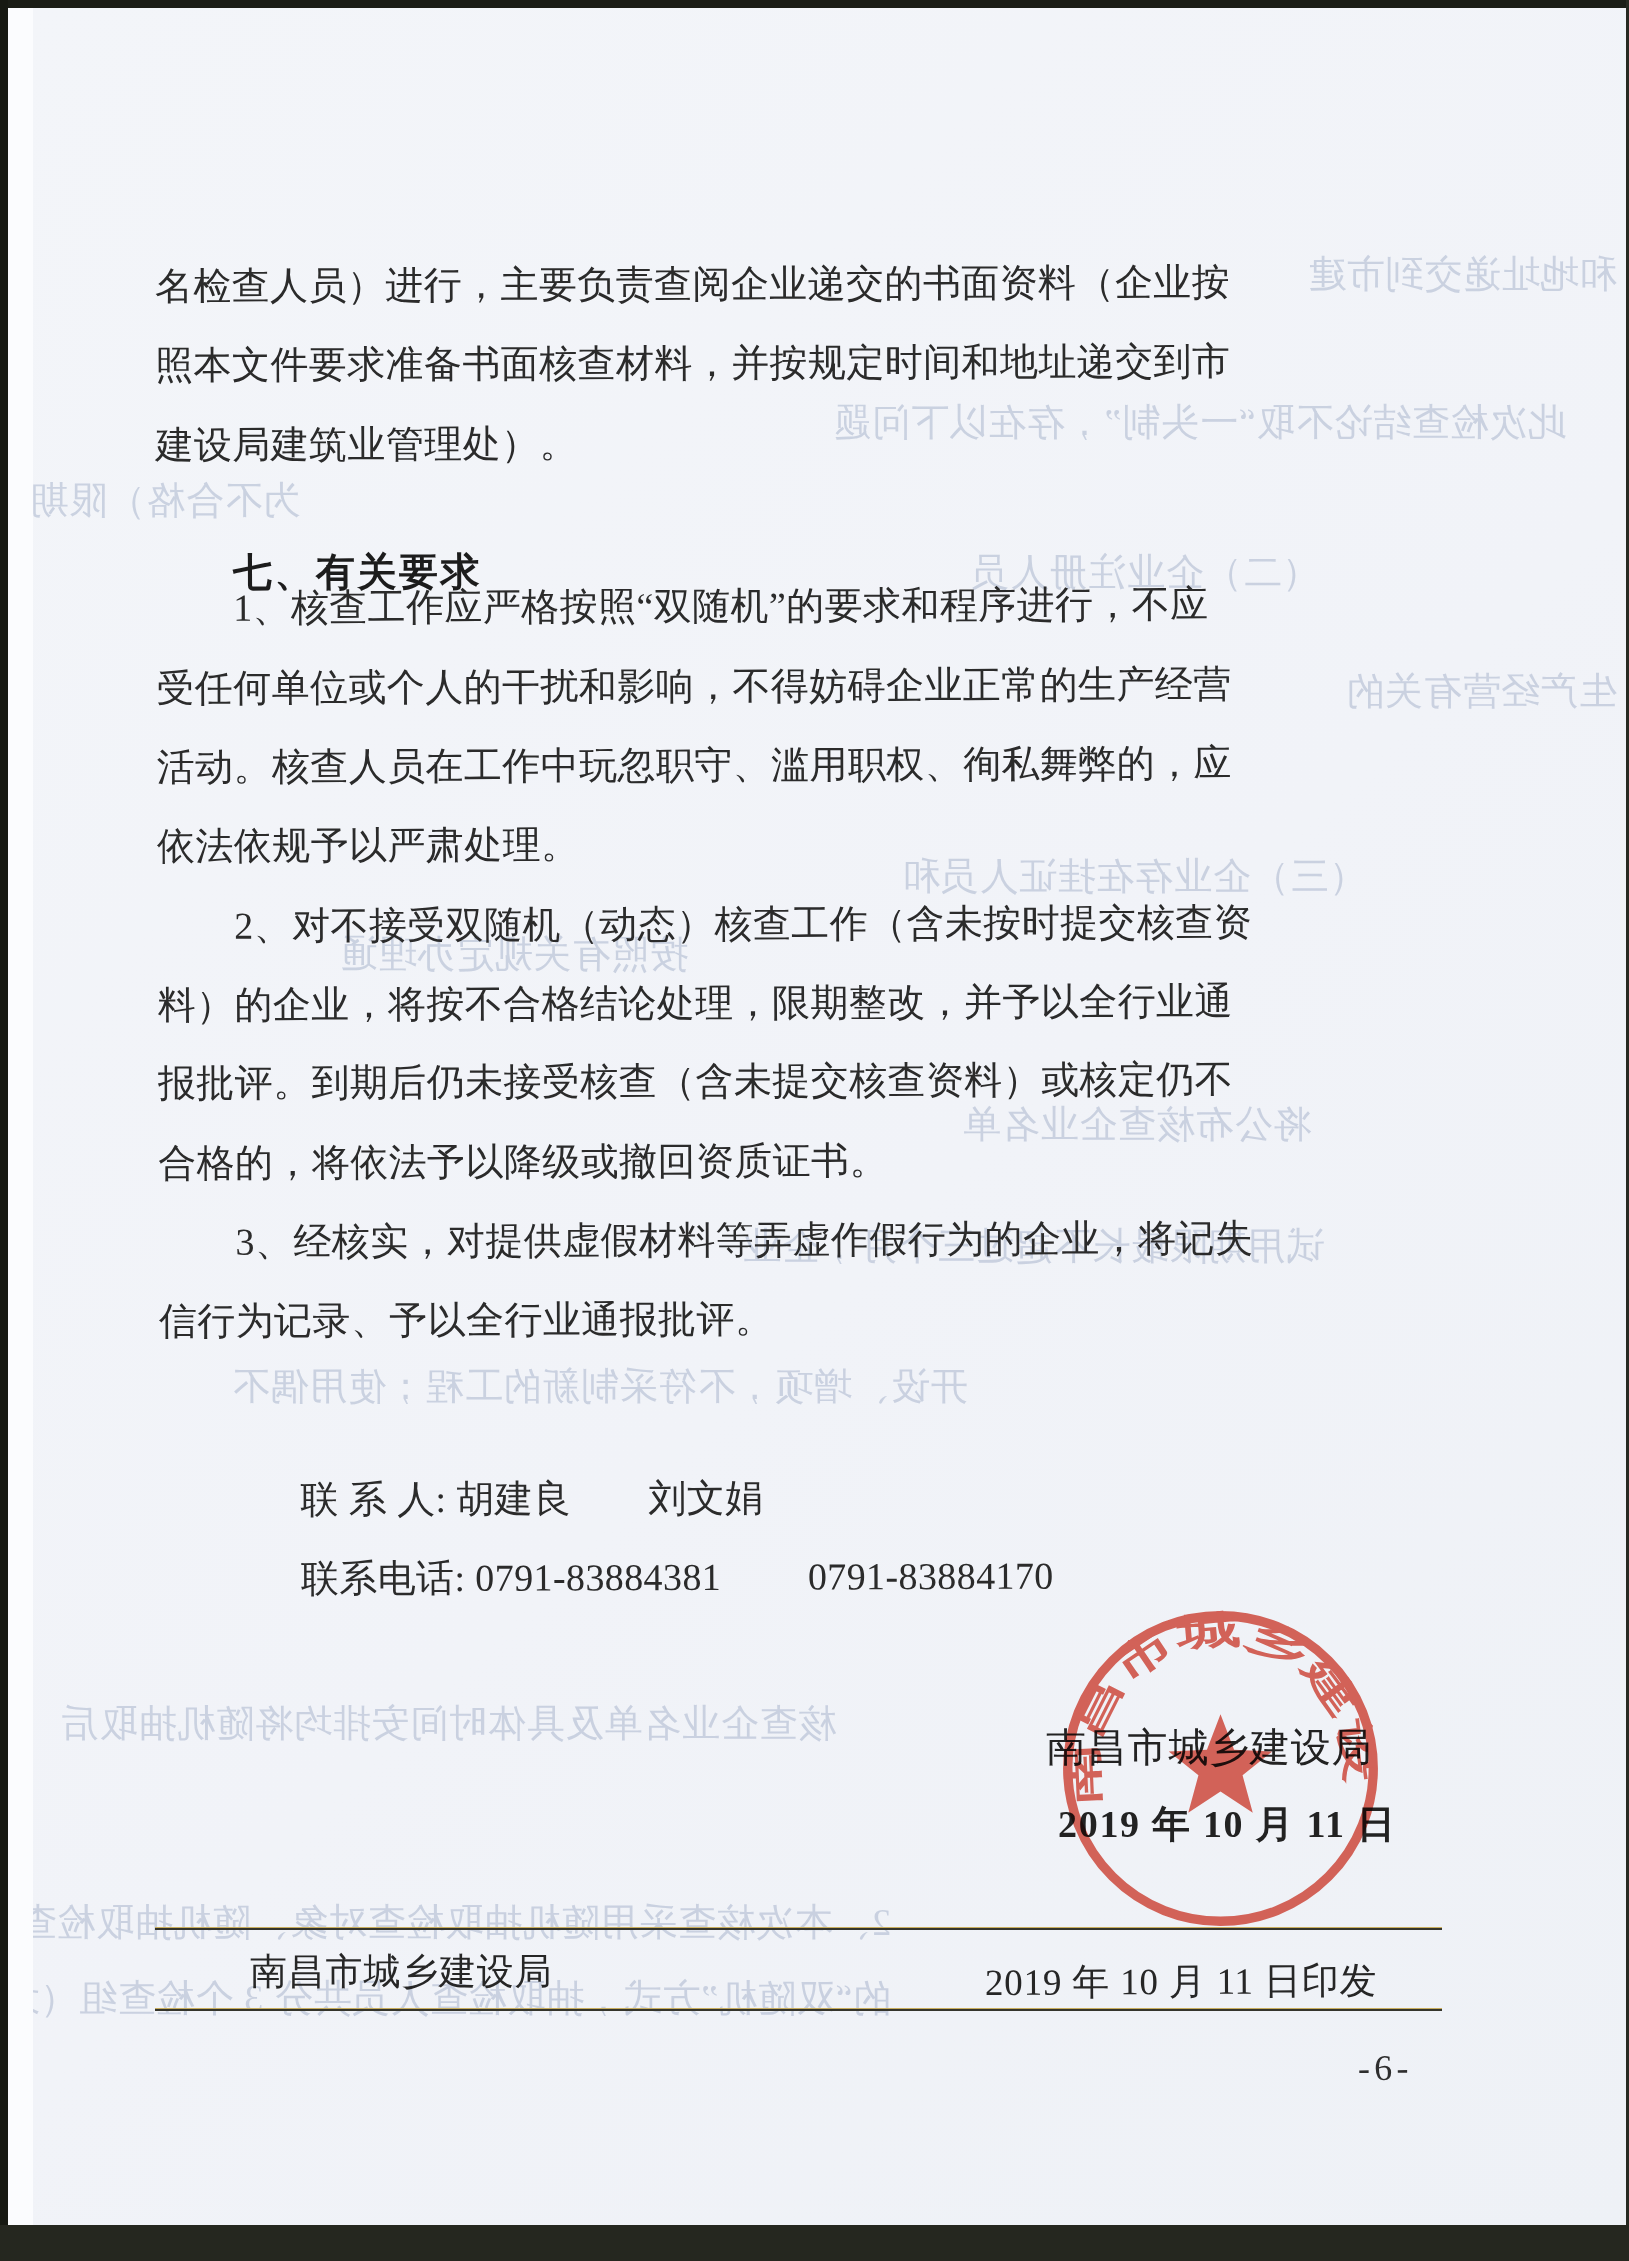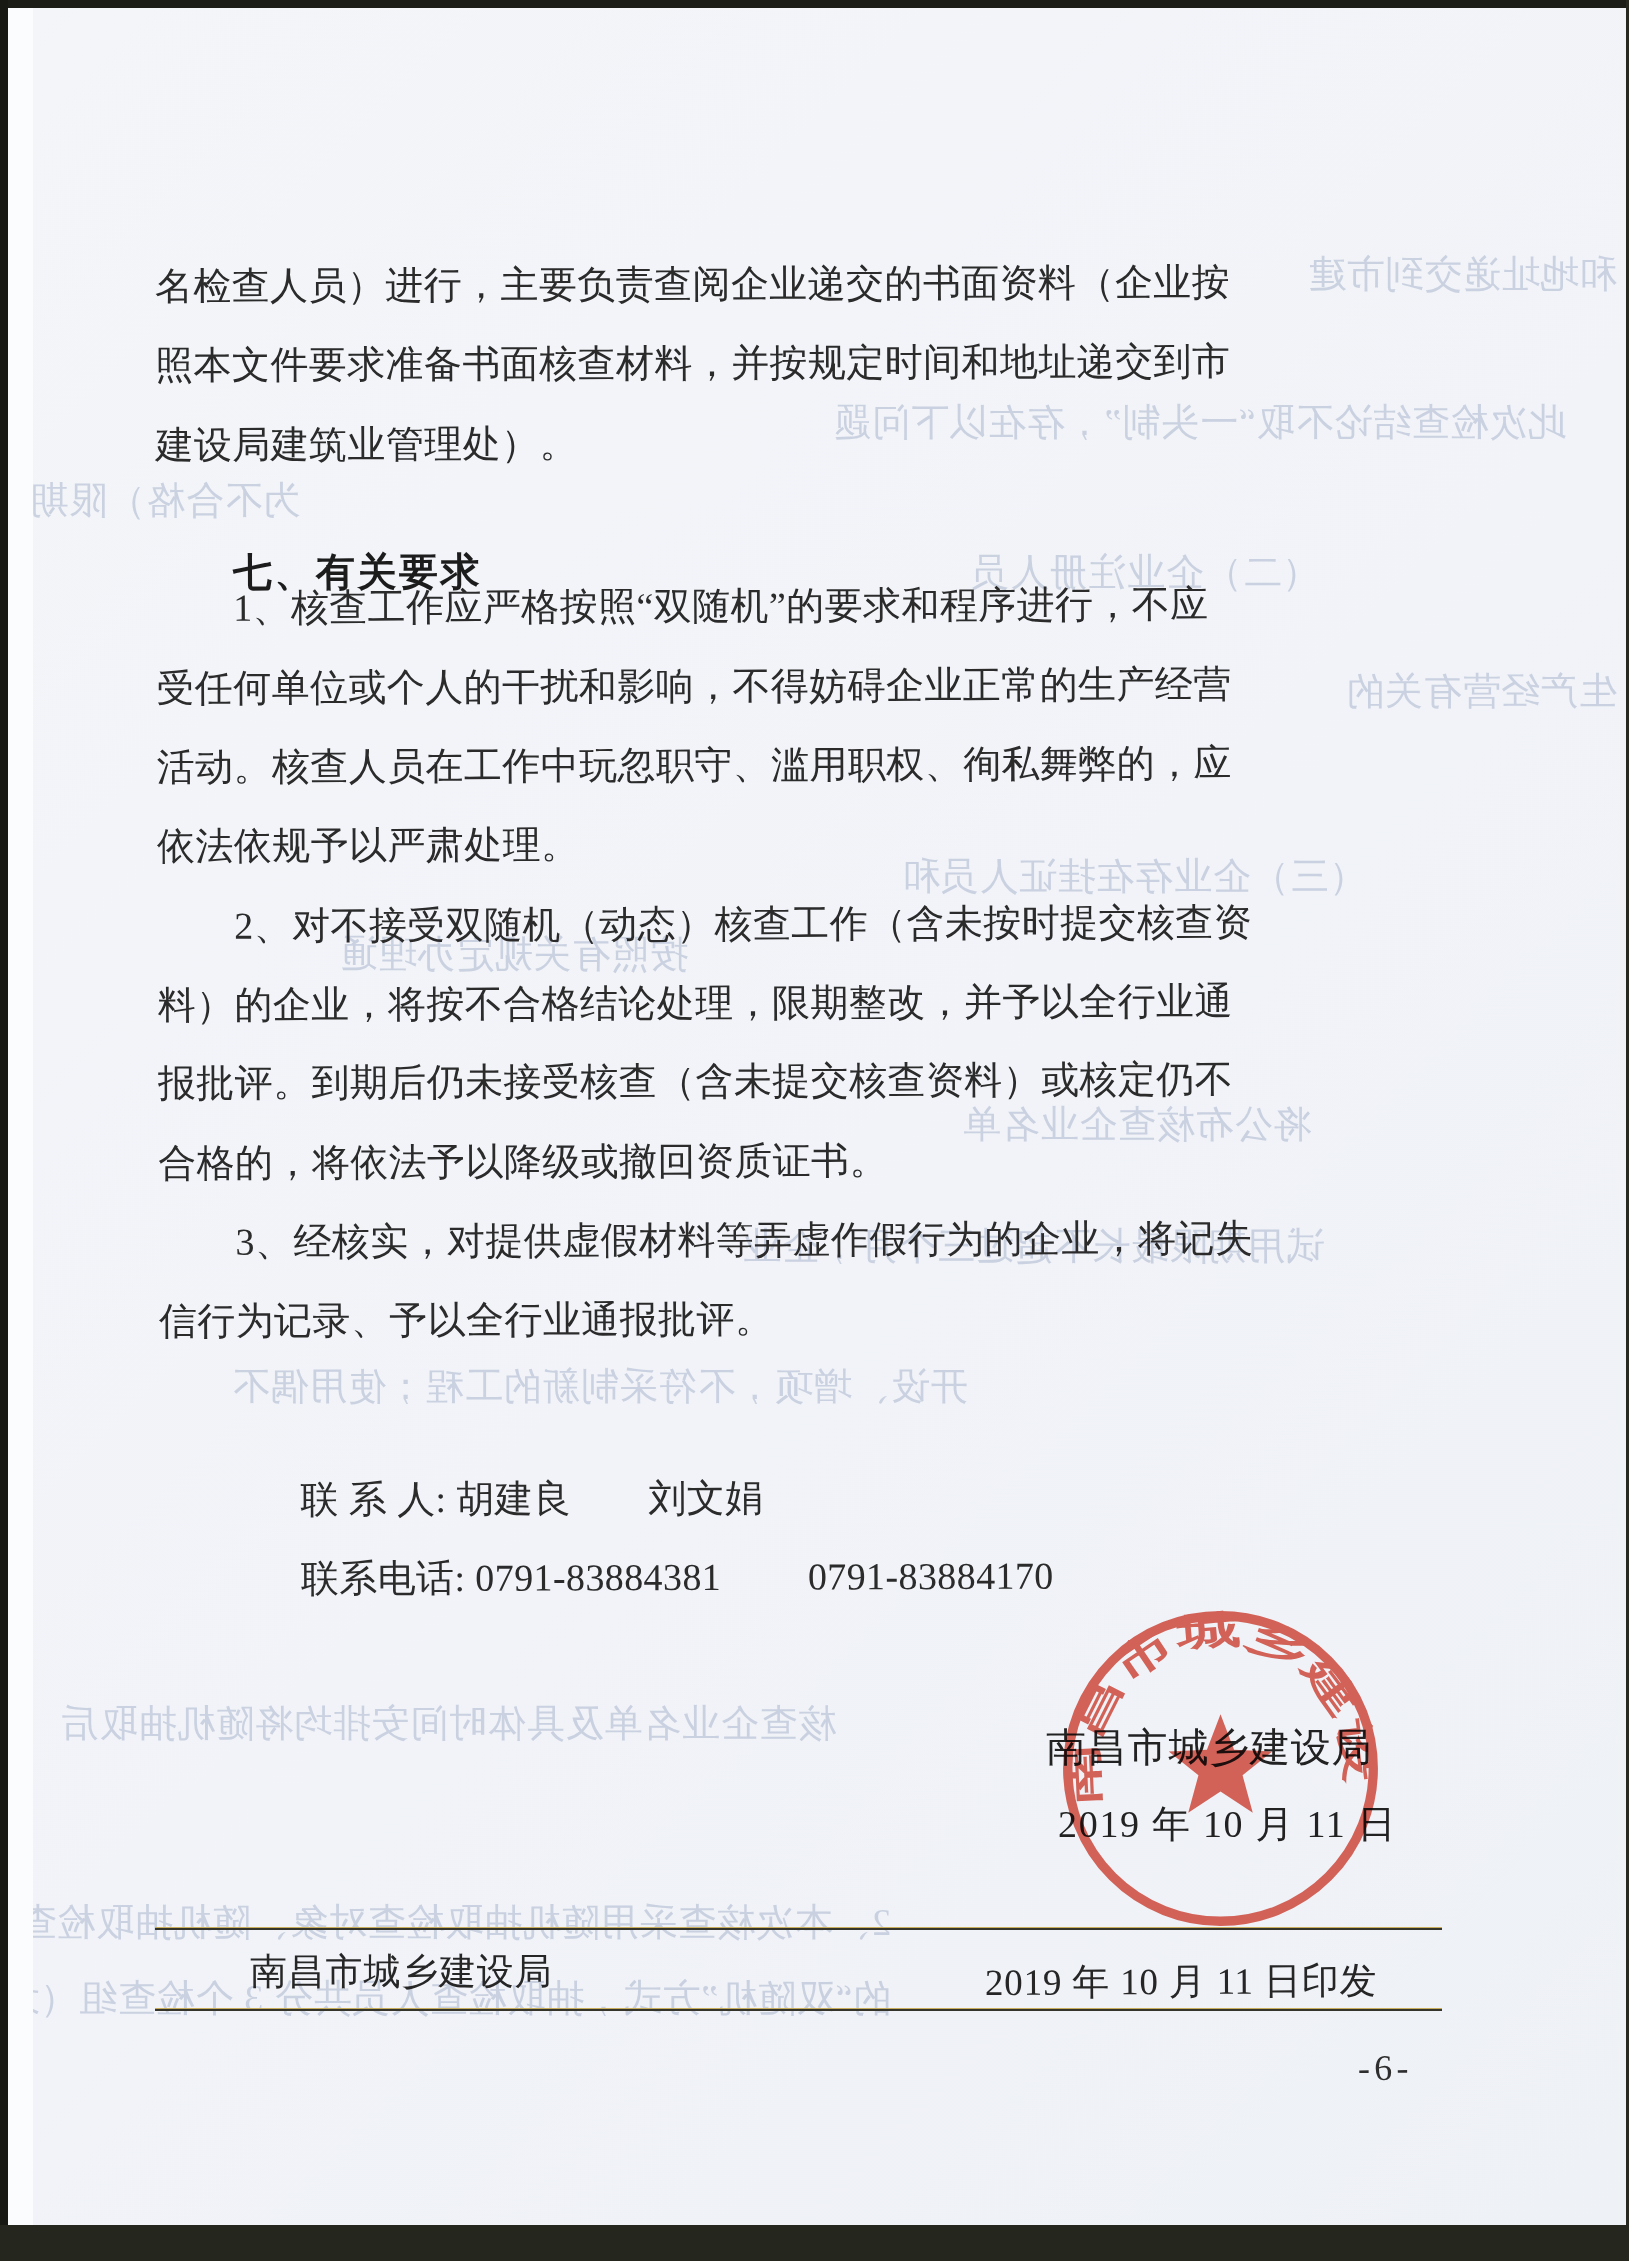--- a/index.html
+++ b/index.html
@@ -16,21 +16,21 @@
   .layer{position:absolute;left:0;top:0;width:100%;height:100%;}
   #text-layer{transform:rotate(-0.22deg);transform-origin:170px 1103px;}
   .line{position:absolute;white-space:nowrap;font-size:38px;letter-spacing:0.4px;color:#2b2b2b;
         font-family:"Liberation Serif","DejaVu Serif",serif;}
   .line.bold{font-family:"Liberation Sans","DejaVu Sans",sans-serif;font-weight:700;
         letter-spacing:2.5px;color:#1c1c1c;font-size:39px;margin-top:44px;}
   .bleed{position:absolute;white-space:nowrap;font-size:38px;letter-spacing:0.8px;
          color:rgba(125,144,180,0.34);transform:scaleX(-1);transform-origin:0 50%;
          filter:blur(0.6px);font-family:"Liberation Serif","DejaVu Serif",serif;}
   .sig{position:absolute;white-space:nowrap;color:#222;font-size:40px;letter-spacing:0.8px;}
-  .sig-date{position:absolute;white-space:nowrap;color:#222;font-size:38px;letter-spacing:1.7px;}
+  .sig-date{position:absolute;white-space:nowrap;color:#222;font-size:38px;letter-spacing:1.7px;font-weight:bold;}
   .stamp{position:absolute;left:1055px;top:1603px;width:331px;height:331px;
          mix-blend-mode:multiply;opacity:0.88;filter:blur(0.3px);}
   .rule{position:absolute;left:155px;width:1287px;height:3.4px;
         background:linear-gradient(#c9ae5e 0.8px,#35352c 0.8px);}
   .footer-text{position:absolute;white-space:nowrap;color:#262626;font-size:37px;letter-spacing:0.8px;}
   .page-num{position:absolute;white-space:nowrap;color:#2e2e2e;font-size:36px;letter-spacing:4.2px;
         transform:rotate(-0.4deg);}
 </style>
 </head>
 <body>

